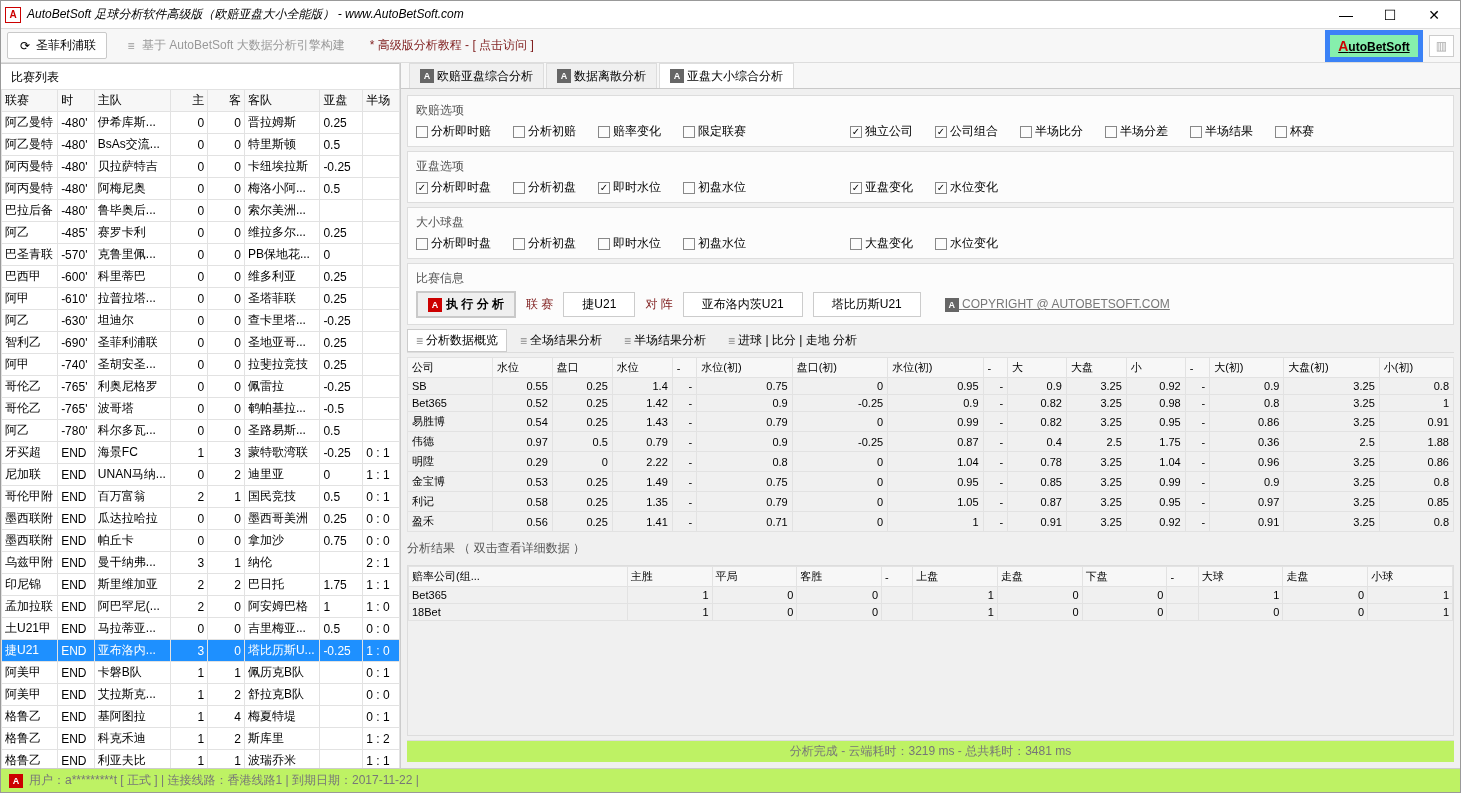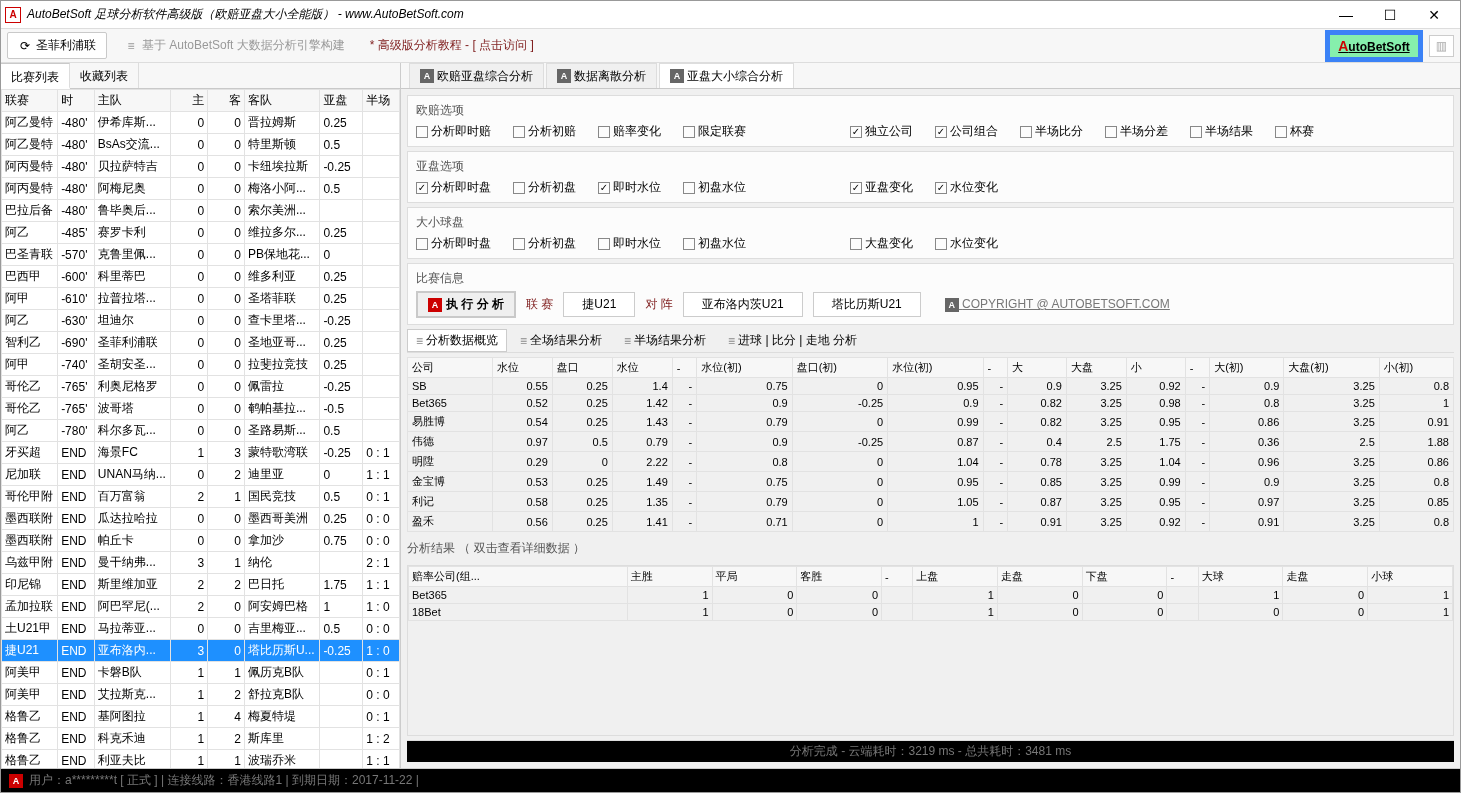--- a/index.html
+++ b/index.html
@@ -12,21 +12,21 @@
 .tbtn { border: 1px solid #c9c9c9; background: #fff; padding: 4px 10px; border-radius: 2px; display: flex; align-items: center; gap: 4px; }
 .tbtn.ghost { border-color: transparent; background: transparent; color: #999; }
 .tbtn .ico { width: 14px; display: inline-flex; justify-content: center; }
 .tutorial-link { color: #7f1d1d; margin-left: 8px; }
 .spacer { flex: 1; }
 .logo-badge { border: 5px solid #3b82f6; padding: 3px 8px; background: #86efac; font-weight: bold; text-decoration: underline; }
 .logo-badge .a { color: #c00; font-size: 14px; }
 .book-icon { border: 1px solid #ccc; padding: 3px 6px; background: #fff; color: #aaa; }
 .main { flex: 1; display: flex; overflow: hidden; }
 .left-panel { width: 400px; border-right: 1px solid #ccc; display: flex; flex-direction: column; background: #fff; }
-.panel-tabs { display: flex; height: 26px; border-bottom: 1px solid #c9c9c9; background: #f7f7f7; }
+.panel-tabs { display: flex; height: 26px; border-bottom: 1px solid #c9c9c9; background: #f7f7f7; flex-direction: column; }
 .panel-tab { padding: 5px 10px; border-right: 1px solid #ddd; }
 .panel-tab.active { background: #fff; border-bottom: 2px solid #fff; margin-bottom: -1px; border-top: 1px solid #c9c9c9; }
 .match-table { flex: 1; overflow: auto; }
 table { border-collapse: collapse; width: 100%; }
 th, td { border: 1px solid #e2e2e2; padding: 2px 3px; text-align: left; white-space: nowrap; overflow: hidden; }
 th { background: #f7f7f7; font-weight: normal; }
 .match-table tr.sel td { background: #1e90ff; color: #fff; }
 .c1{width:48px}.c2{width:36px}.c3{width:72px}.c4{width:36px;text-align:right}.c5{width:36px;text-align:right}.c6{width:74px}.c7{width:42px}.c8{width:36px}
 .right-panel { flex: 1; display: flex; flex-direction: column; overflow: hidden; }
 .main-tabs { display: flex; height: 26px; background: #f7f7f7; border-bottom: 1px solid #c9c9c9; padding-left: 8px; }
@@ -50,21 +50,21 @@
 .sub-tab.active { border: 1px solid #ccc; background: #fff; }
 .sub-tab .bars { color: #888; }
 .section-label { color: #555; padding: 4px 0; }
 .odds-table th, .odds-table td { font-size: 11px; padding: 2px 4px; }
 .odds-table td { text-align: right; }
 .odds-table td:first-child { text-align: left; }
 .result-table th, .result-table td { font-size: 11px; }
 .result-table td { text-align: right; }
 .result-table td:first-child { text-align: left; }
 .result-area { flex: 1; border: 1px solid #ddd; }
-.statusbar { height: 24px; background: #000000; display: flex; align-items: center; padding: 0 8px; gap: 6px; border-top: 1px solid #ccc; color: #777; }
+.statusbar { height: 24px; background: #bef264; display: flex; align-items: center; padding: 0 8px; gap: 6px; border-top: 1px solid #ccc; color: #777; }
 .statusbar.inner { justify-content: center; border-top: 1px solid #ddd; height: 22px; }
 .statusbar .app-icon { width: 14px; height: 14px; background: #c00; color: #fff; font-weight: bold; display: flex; align-items: center; justify-content: center; font-size: 9px; }
 </style>
 </head>
 <body>
 
 <div class="titlebar">
   <span class="app-icon">A</span>
   <span class="title">AutoBetSoft 足球分析软件高级版（欧赔亚盘大小全能版） -  www.AutoBetSoft.com</span>
   <span class="winbtn">—</span>

